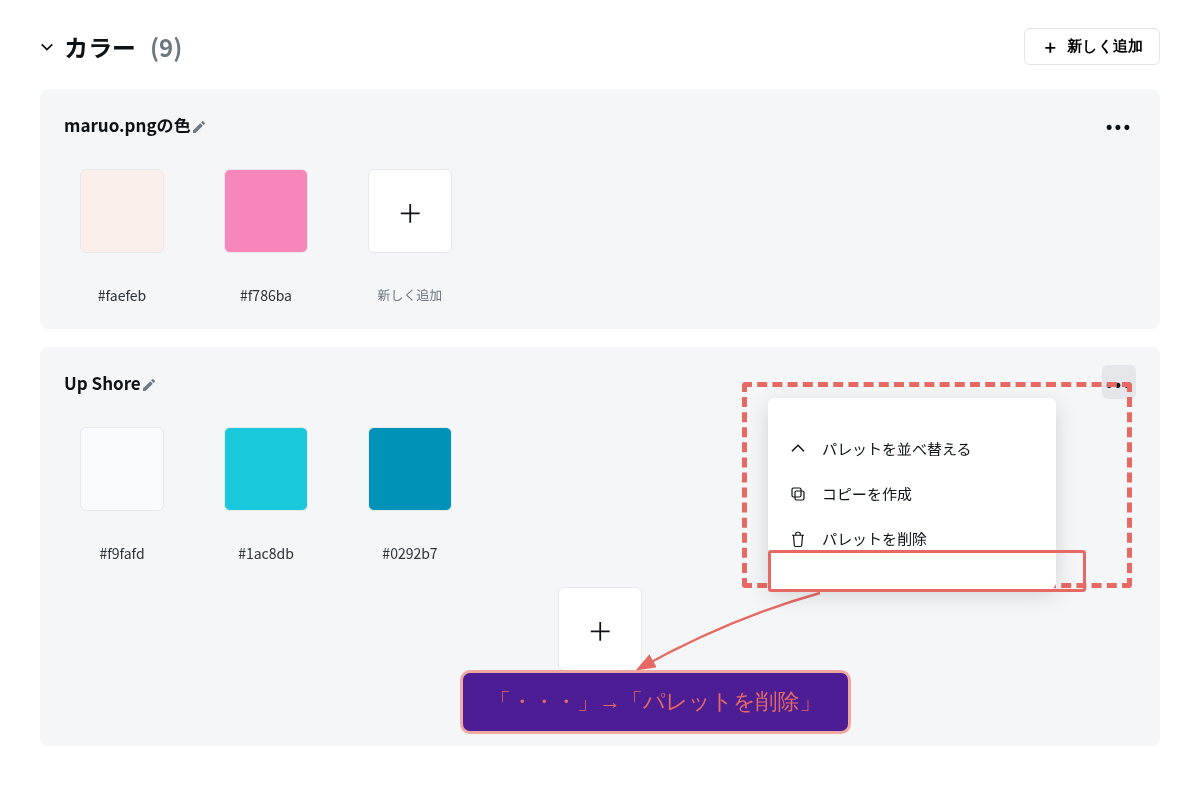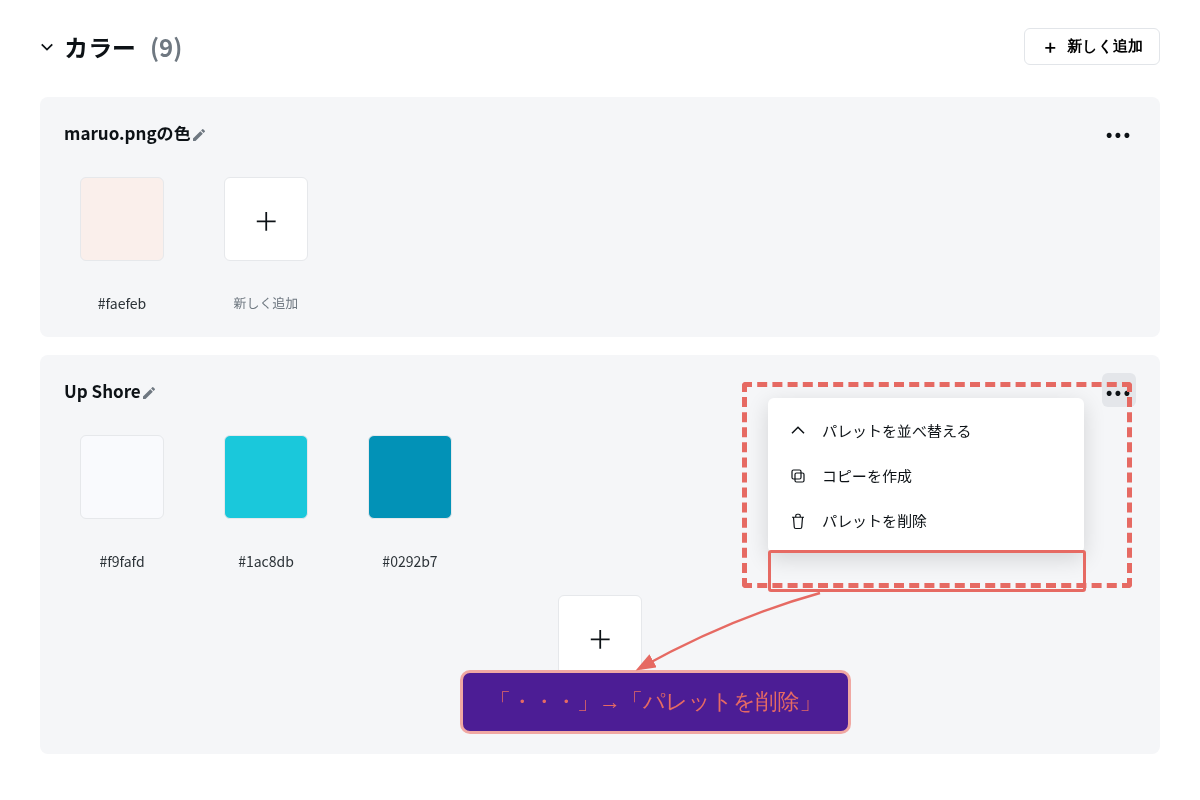--- a/index.html
+++ b/index.html
@@ -11,21 +11,21 @@
     height: 800px;
     padding: 28px 40px;
     position: relative;
   }
 
   
   .section-header {
     display: flex;
     align-items: center;
     justify-content: space-between;
-    margin-bottom: 32px;
+    margin-bottom: 24px;
   }
   .section-title-wrap {
     display: flex;
     align-items: center;
     gap: 10px;
   }
   .chevron-icon { width: 14px; height: 14px; display:inline-flex; align-items:center; }
   .section-title { font-size: 24px; font-weight: 700; }
   .section-count { font-size: 24px; font-weight: 700; color: #6f7881; margin-left: 4px; }
   .add-button {
@@ -71,25 +71,25 @@
     display:flex; align-items:center; justify-content:center;
     font-size: 26px; cursor:pointer;
   }
   .swatch-label { font-size: 14px; color:#2c3338;margin-top:20px; }
   .swatch-label.muted { color:#6f7881; font-size: 13px; }
 
   
   .menu {
     position: absolute;
     top: 398px; left: 768px;
-    width: 316px;
+    width: 288px;
     background: #fff;
     border-radius: 6px;
     box-shadow: 0 6px 22px rgba(0,0,0,0.14);
-    padding: 10px 0;
+    padding: 28px 0;
     z-index: 30;
   }
   .menu-item {
     display:flex; align-items:center; gap: 14px;
     padding: 12px 20px; font-size: 15px; cursor:pointer;
   }
   .menu-icon { width:20px; height:20px; display:inline-flex; align-items:center; justify-content:center; }
   .menu-item.selected { position:relative; }
 
   
@@ -144,20 +144,24 @@
       </span>
     </div>
     <div class="more-button">
       <span>•••</span>
     </div>
   </div>
   <div class="swatches">
     <div class="swatch-item">
       <div class="swatch" style="background:#faefeb"></div>
       <span class="swatch-label">#faefeb</span>
+    </div>
+    <div class="swatch-item">
+      <div class="swatch" style="background:#f786ba"></div>
+      <span class="swatch-label">#f786ba</span>
     </div>
     <div class="swatch-item">
       <div class="swatch-add">
         <span>＋</span>
       </div>
       <span class="swatch-label muted">新しく追加</span>
     </div>
   </div>
 </div>
 

